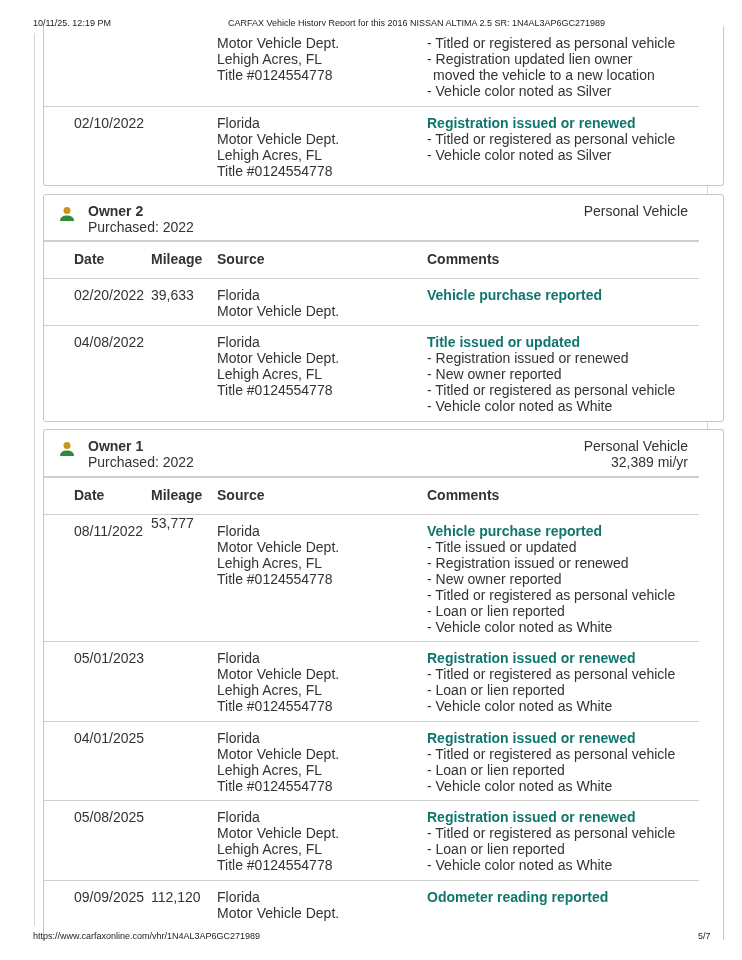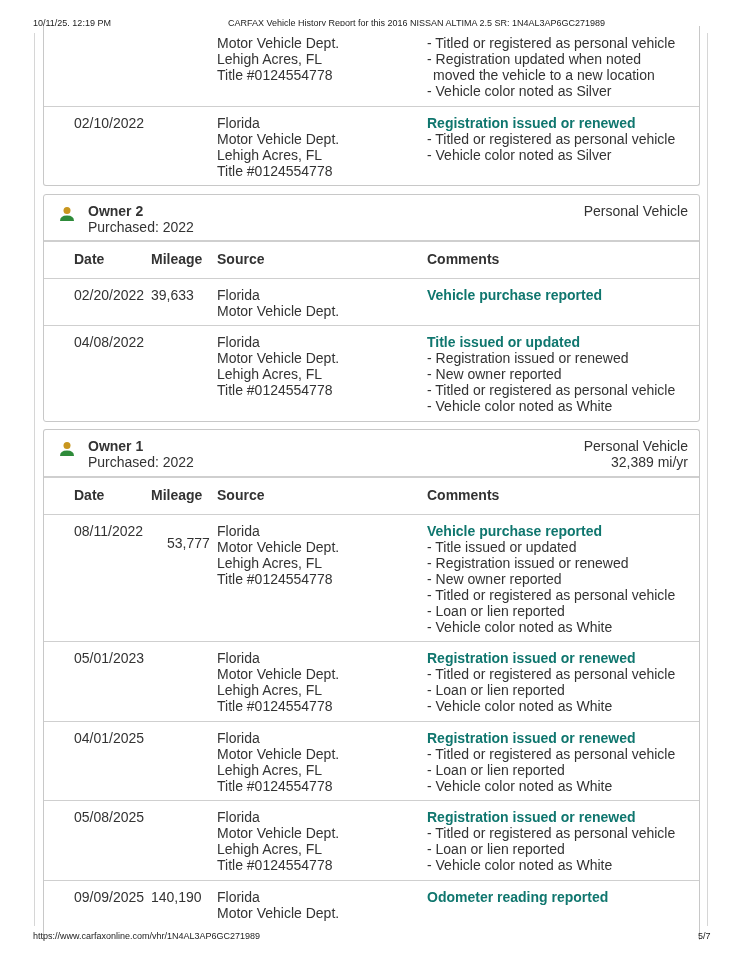--- a/index.html
+++ b/index.html
@@ -8,21 +8,21 @@
   .print-header { position: absolute; top: 18px; left: 0; width: 742px; height: 14px;
                   font-size: 9px; color: #222; }
   .print-header .date { position: absolute; left: 33px; top: 0; }
   .print-header .title { position: absolute; left: 228px; top: 0; }
   .print-footer { position: absolute; top: 931px; left: 0; width: 742px; font-size: 9px; color: #222; }
   .print-footer .url { position: absolute; left: 33px; }
   .print-footer .page { position: absolute; left: 698px; }
   .outer-line-left { position: absolute; left: 34px; top: 33px; width: 1px; height: 893px; background: #d6d6d6; }
   .outer-line-right { position: absolute; left: 707px; top: 33px; width: 1px; height: 893px; background: #d6d6d6; }
   .content { position: absolute; left: 43px; top: 0; width: 657px; }
-  .card { position: absolute; left: 0; width: 655px; border: 1px solid #c8c8c8; border-radius: 3px; background: #fff; }
+  .card { position: absolute; left: 0; width: 655px; border: 1px solid #c8c8c8; border-radius: 3px; background: #fff; padding-left: 24px; }
   .row { position: absolute; left: 0; width: 655px; border-top: 1px solid #cfcfcf; }
   .row.first { border-top: none; }
   .cell { position: absolute; font-size: 14px; line-height: 16px; color: #333; }
   .c-date { left: 30px; }
   .c-mile { left: 107px; }
   .c-src { left: 173px; }
   .c-com { left: 383px; width: 270px; }
   .cell .line { display: block; white-space: nowrap; }
   .bold { font-weight: bold; color: #0f766e; }
   .bullet { display: block; white-space: nowrap; }
@@ -50,21 +50,21 @@
 
   <div class="card" style="top:26px;height:159px;border-top:none;border-top-left-radius:0;border-top-right-radius:0;">
     <div class="row first" style="top:0;height:80px;">
       <div class="cell c-src" style="top:9px;">
         <span class="line">Motor Vehicle Dept.</span>
         <span class="line">Lehigh Acres, FL</span>
         <span class="line">Title #0124554778</span>
       </div>
       <div class="cell c-com" style="top:9px;">
         <span class="bullet">- Titled or registered as personal vehicle</span>
-        <span class="bullet">- Registration updated when noted</span>
+        <span class="bullet">- Registration updated lien owner</span>
         <span class="bullet cont">moved the vehicle to a new location</span>
         <span class="bullet">- Vehicle color noted as Silver</span>
       </div>
     </div>
     <div class="row" style="top:80px;height:78px;">
       <div class="cell c-date" style="top:8px;">02/10/2022</div>
       <div class="cell c-src" style="top:8px;">
         <span class="line">Florida</span>
         <span class="line">Motor Vehicle Dept.</span>
         <span class="line">Lehigh Acres, FL</span>
@@ -139,21 +139,21 @@
     </div>
     <div class="head-sep" style="top:46px;"></div>
     <div class="row first" style="top:48px;height:36px;">
       <div class="cell c-date hdr" style="top:9px;">Date</div>
       <div class="cell c-mile hdr" style="top:9px;">Mileage</div>
       <div class="cell c-src hdr" style="top:9px;">Source</div>
       <div class="cell c-com hdr" style="top:9px;">Comments</div>
     </div>
     <div class="row" style="top:84px;height:127px;text-decoration:underline;">
       <div class="cell c-date" style="top:8px;">08/11/2022</div>
-      <div class="cell c-mile" style="top:20px;margin-left:16px;">53,777</div>
+      <div class="cell c-mile" style="top:0;">53,777</div>
       <div class="cell c-src" style="top:8px;">
         <span class="line">Florida</span>
         <span class="line">Motor Vehicle Dept.</span>
         <span class="line">Lehigh Acres, FL</span>
         <span class="line">Title #0124554778</span>
       </div>
       <div class="cell c-com" style="top:8px;">
         <span class="bullet bold">Vehicle purchase reported</span>
         <span class="bullet">- Title issued or updated</span>
         <span class="bullet">- Registration issued or renewed</span>
@@ -203,21 +203,21 @@
       </div>
       <div class="cell c-com" style="top:8px;">
         <span class="bullet bold">Registration issued or renewed</span>
         <span class="bullet">- Titled or registered as personal vehicle</span>
         <span class="bullet">- Loan or lien reported</span>
         <span class="bullet">- Vehicle color noted as White</span>
       </div>
     </div>
     <div class="row" style="top:450px;height:60px;">
       <div class="cell c-date" style="top:8px;">09/09/2025</div>
-      <div class="cell c-mile" style="top:8px;">140,190</div>
+      <div class="cell c-mile" style="top:8px;">112,120</div>
       <div class="cell c-src" style="top:8px;">
         <span class="line">Florida</span>
         <span class="line">Motor Vehicle Dept.</span>
       </div>
       <div class="cell c-com" style="top:8px;">
         <span class="bullet bold">Odometer reading reported</span>
       </div>
     </div>
   </div>
 </div>

